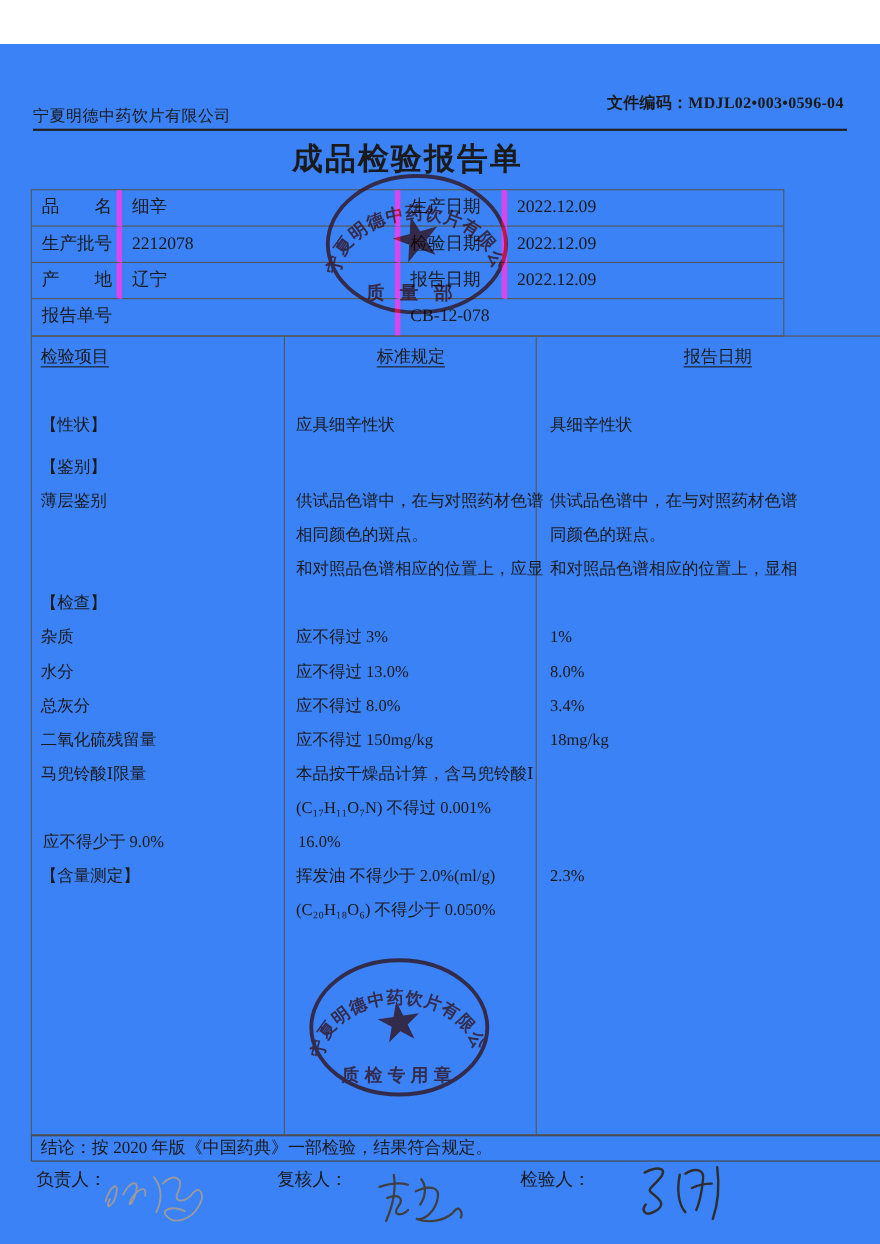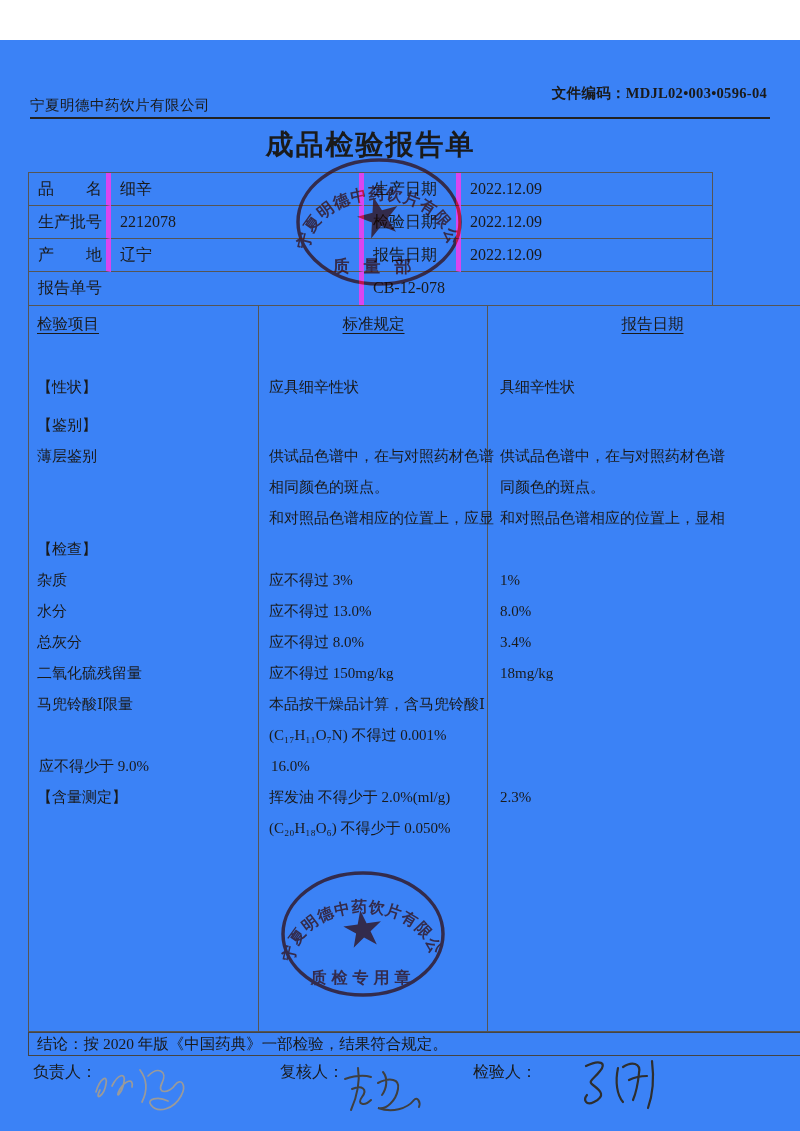--- a/index.html
+++ b/index.html
@@ -42,21 +42,21 @@
   .mline.gap-sm { margin-top:7px; }
   .mline .c1 { padding-left:8px; white-space:nowrap; }
   .mline .c2 { padding-left:10px; white-space:nowrap; }
   .mline .c3 { padding-left:12px; white-space:nowrap; }
 
   
   .conclusion { position:absolute; left:28px; top:992px; width:800px; height:24px;
                 border:1px solid #444; line-height:22px; padding-left:8px;
                 font-size:15.5px; white-space:nowrap; }
   .sig-label { position:absolute; top:1022px; font-size:16px; }
-  .sig-label.l1 { left:33px; } .sig-label.l2 { left:280px; } .sig-label.l3 { left:473px; }
+  .sig-label.l1 { left:33px; } .sig-label.l2 { left:252px; } .sig-label.l3 { left:473px; }
   .sig-svg { position:absolute; }
   .sig1 { left:88px;  top:1016px; }
   .sig2 { left:338px; top:1022px; }
   .sig3 { left:576px; top:1014px; }
 
   
   .stamp { position:absolute; mix-blend-mode:multiply; opacity:.9; }
   .stamp-top    { left:293px; top:116px; }
   .stamp-bottom { left:278px; top:830px; }
   .stamp text { font-family:"Liberation Serif","DejaVu Serif",serif; font-weight:bold; }

